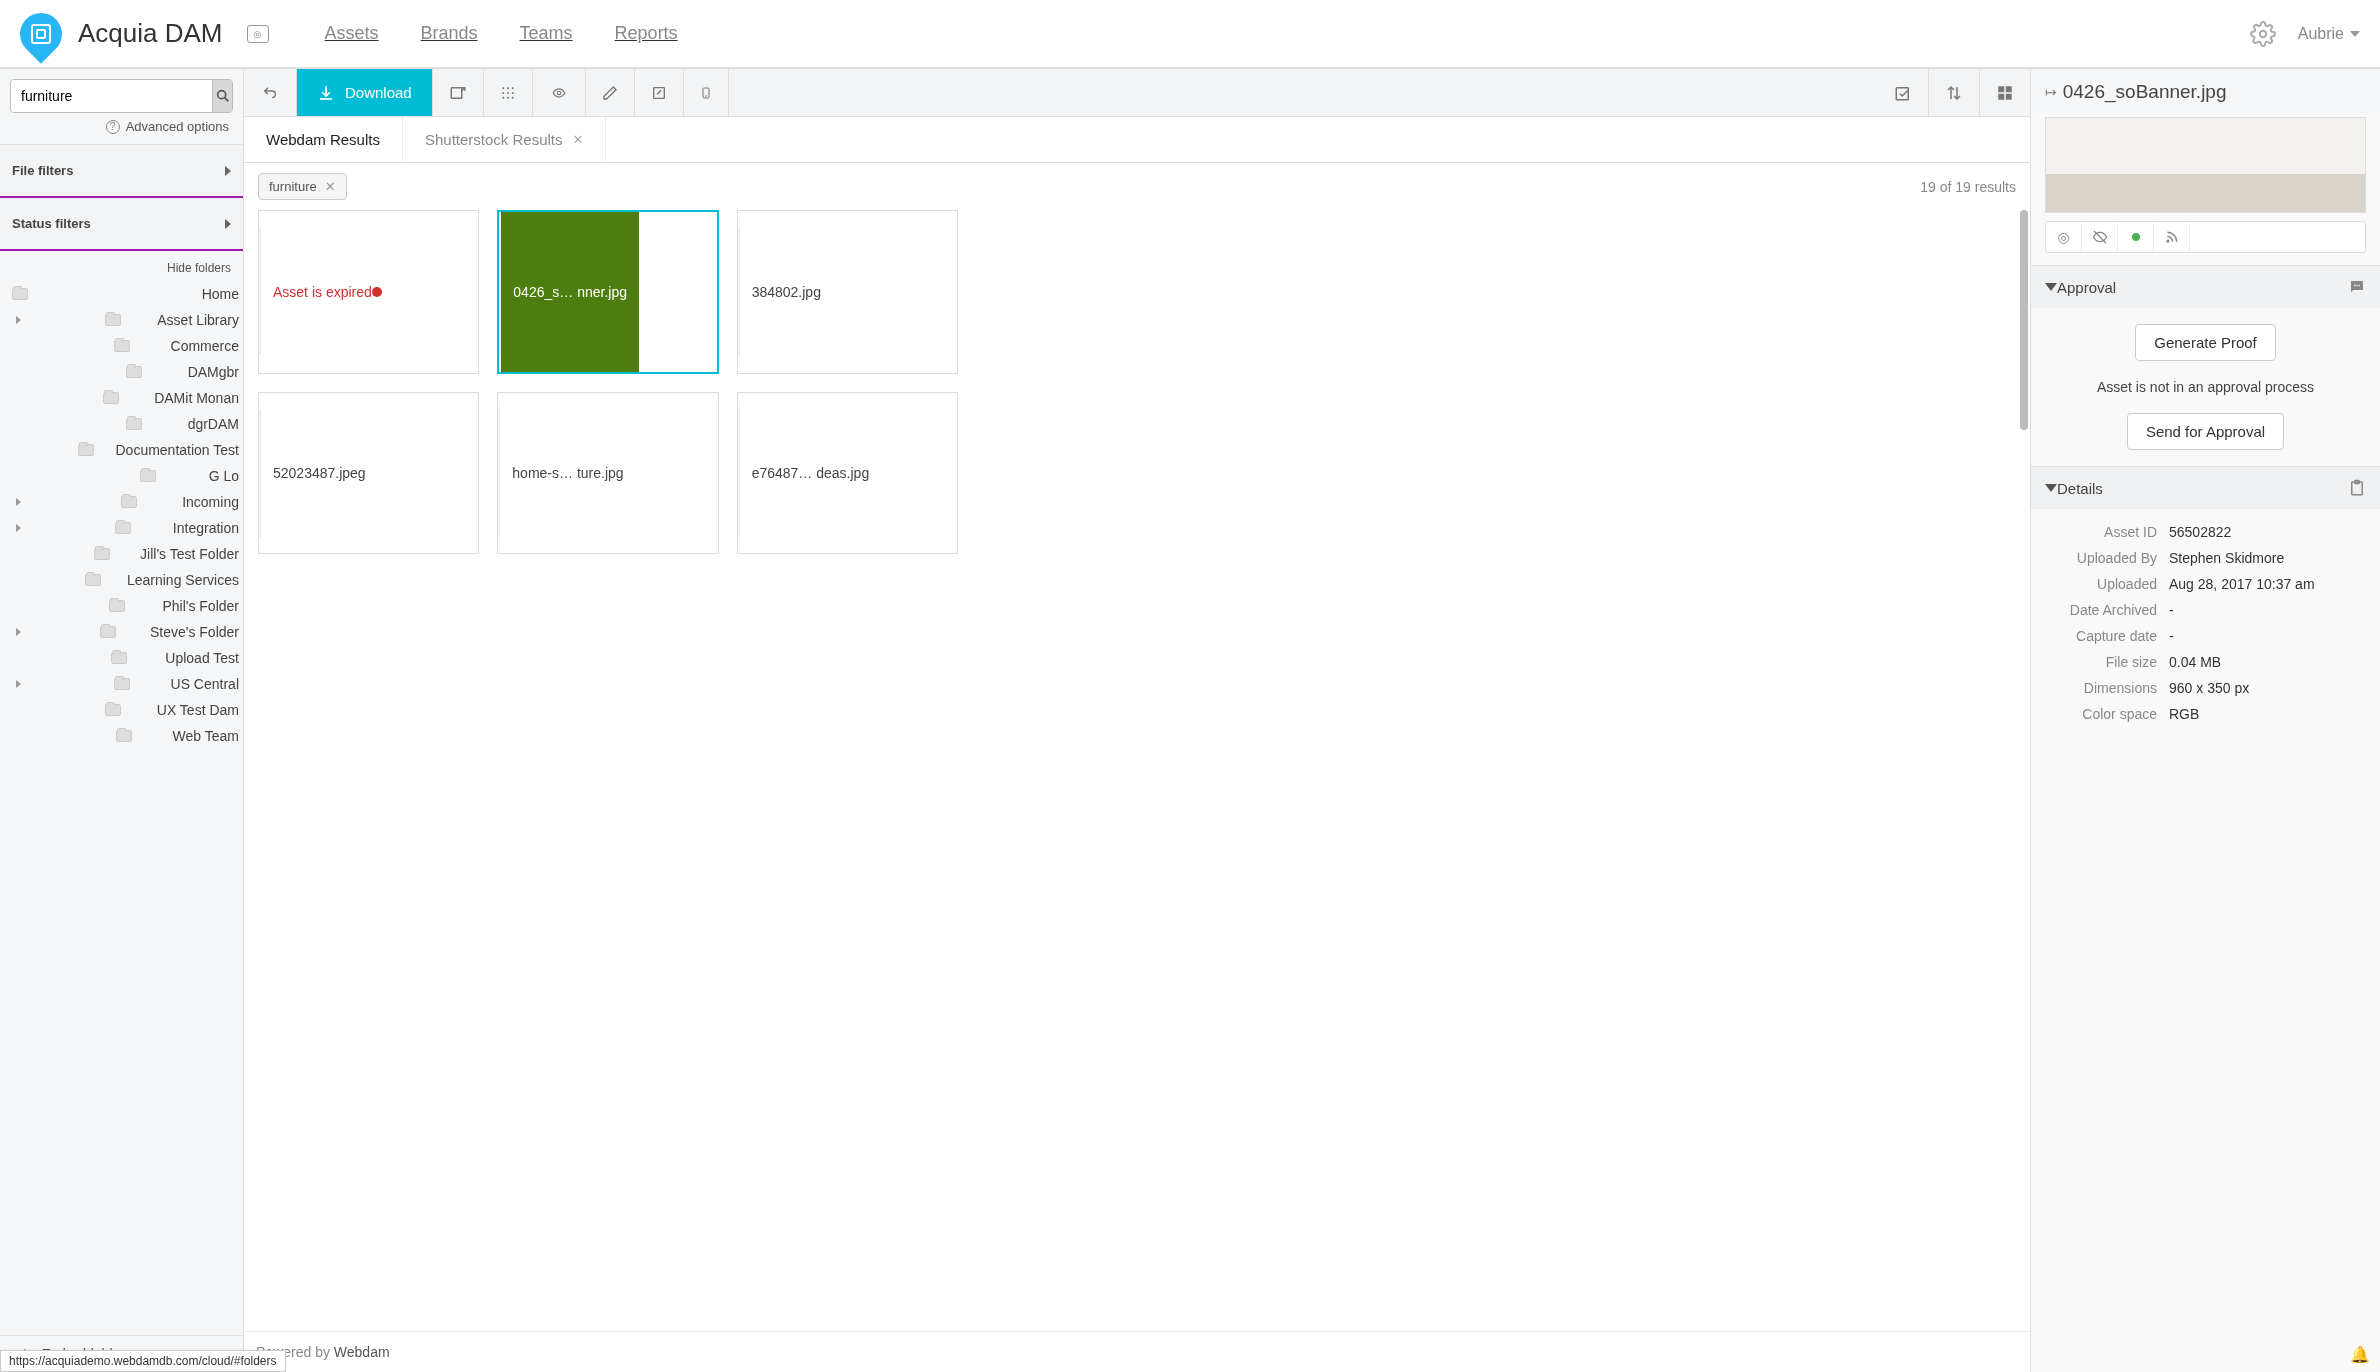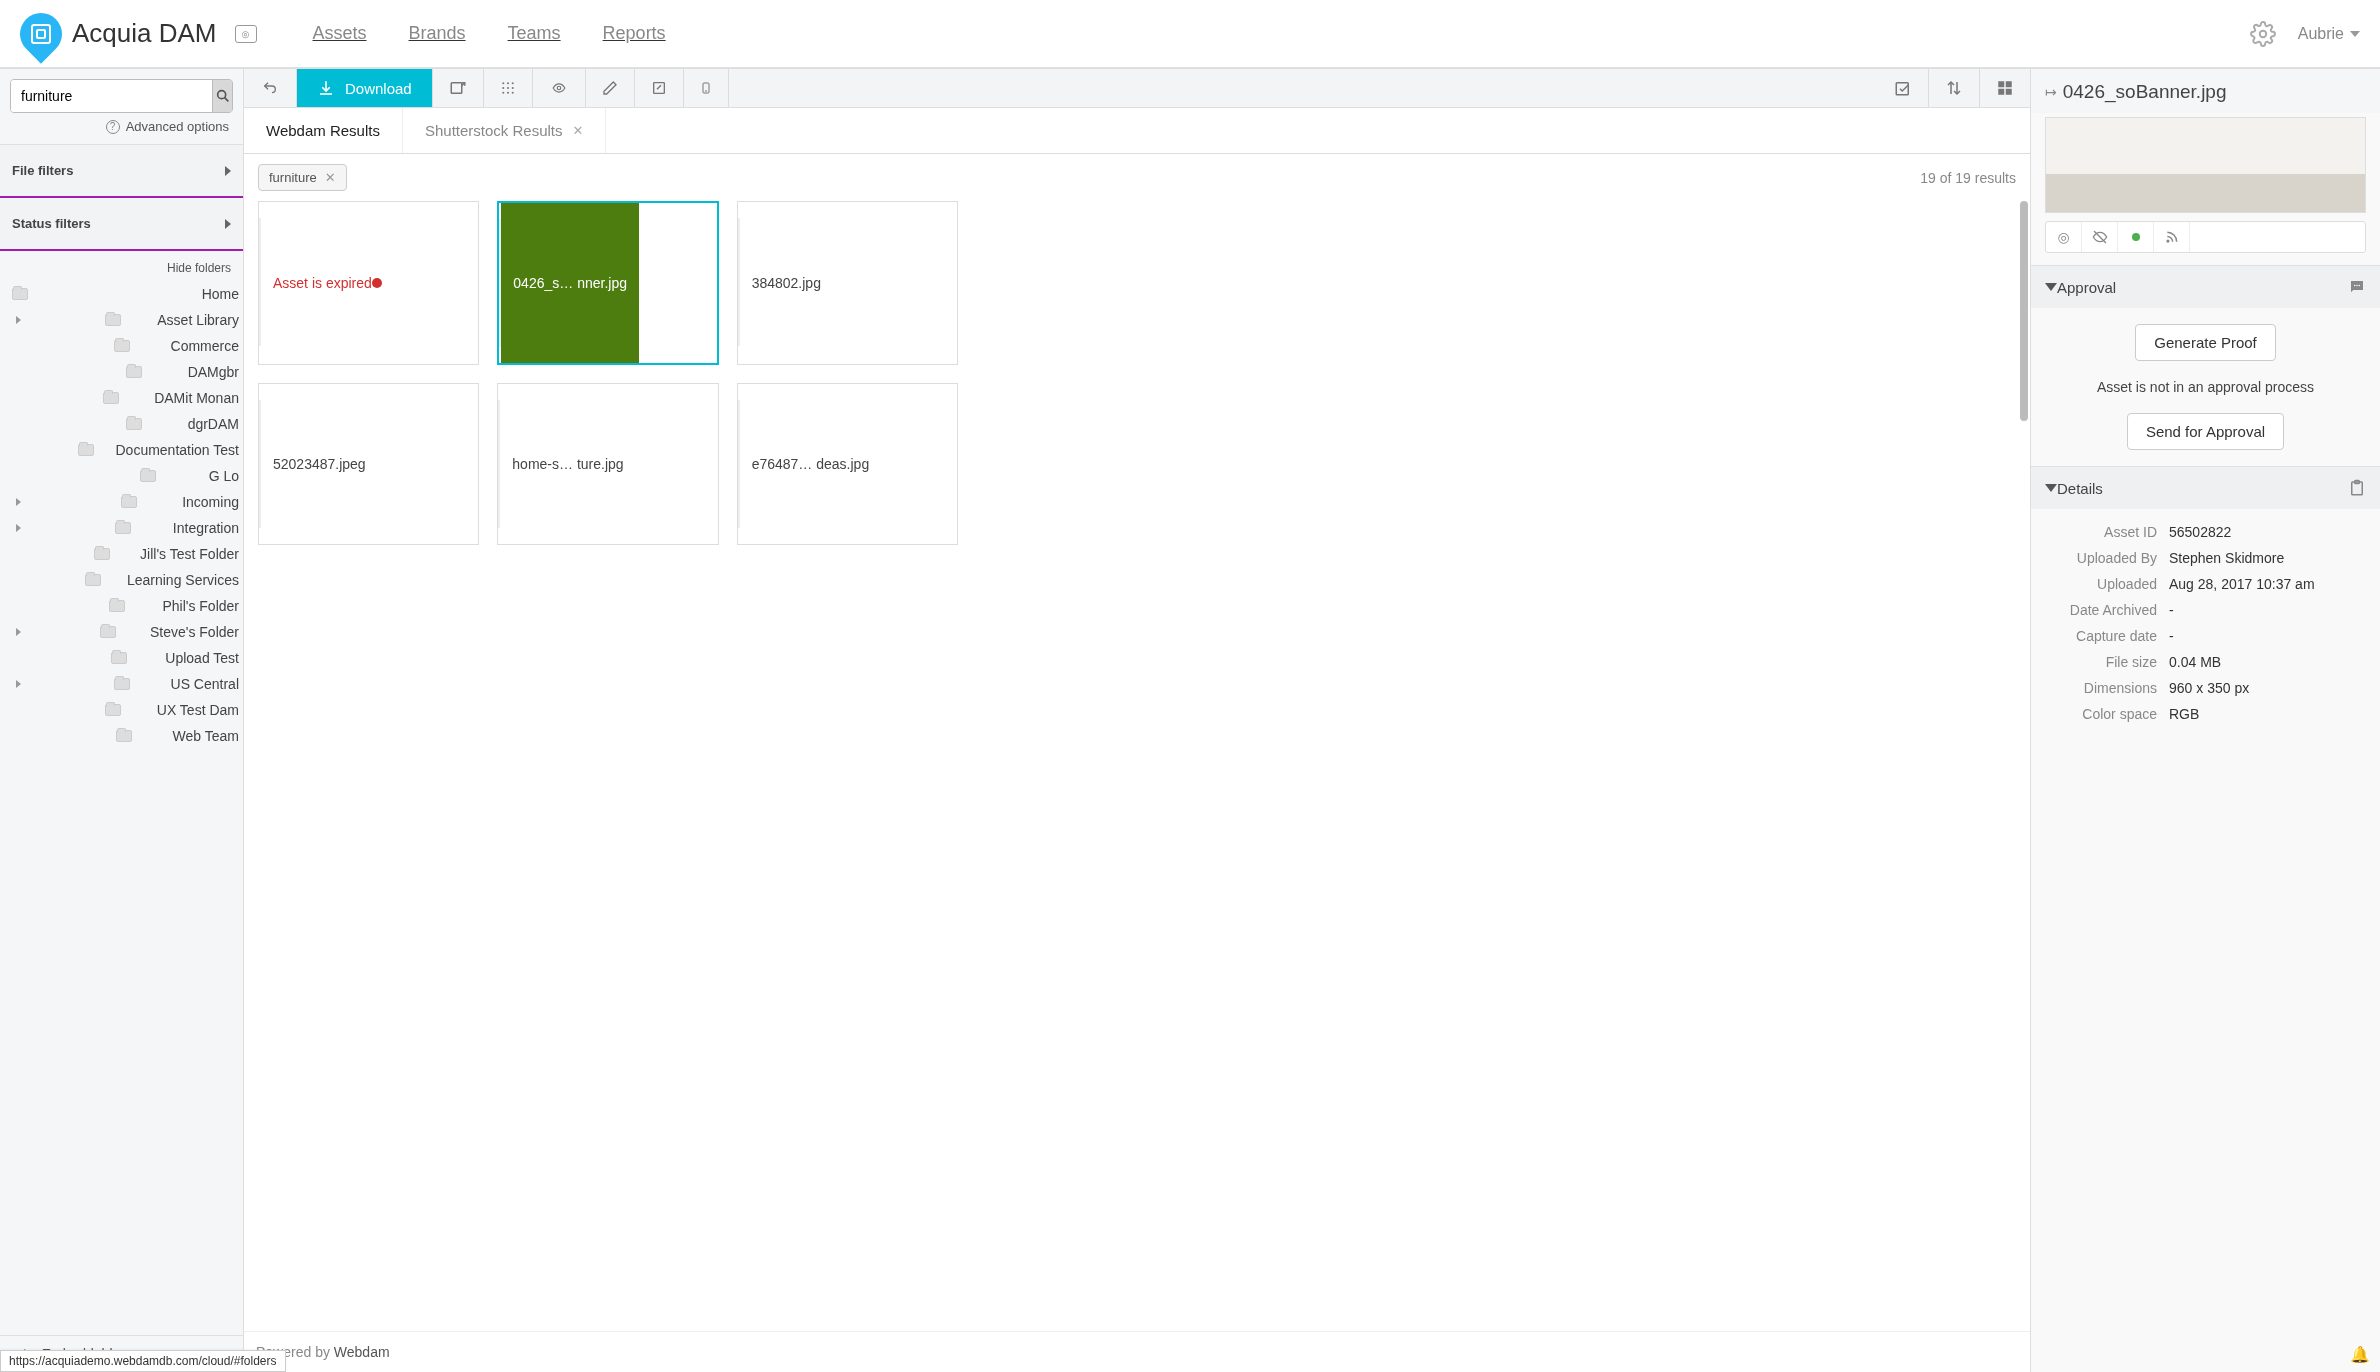--- a/index.html
+++ b/index.html
@@ -1,21 +1,21 @@
 <!DOCTYPE html>
 <html><head>
 <meta charset="utf-8">
 <style>
 * { box-sizing: border-box; margin: 0; padding: 0; }
 body { font-family: -apple-system, BlinkMacSystemFont, "Segoe UI", Arial, sans-serif; font-size: 14px; color: #333; background: #fff; overflow: hidden; }
 .app { display: flex; flex-direction: column; height: 100vh; }
 
 
 .topbar { display: flex; align-items: center; height: 68px; padding: 0 20px; border-bottom: 1px solid #e0e0e0; }
-.logo-wrap { display: flex; align-items: center; gap: 10px; margin-right: 18px; }
+.logo-wrap { display: flex; align-items: center; gap: 16px; margin-right: 18px; }
 .logo-drop { width: 42px; height: 42px; background: #29b6f6; border-radius: 50% 50% 50% 0; transform: rotate(-45deg); display:flex; align-items:center; justify-content:center; }
 .logo-inner { transform: rotate(45deg); width:20px; height:20px; border:2px solid #fff; border-radius:3px; position:relative; }
 .logo-inner::before { content:''; position:absolute; inset:3px; border:2px solid #fff; border-radius:2px; }
 .brand { font-size: 26px; font-weight: 400; color: #333; }
 .small-badge { width:22px; height:18px; border:1px solid #999; border-radius:3px; margin-left:8px; display:flex; align-items:center; justify-content:center; font-size:9px; color:#888; }
 .nav-links { display: flex; gap: 42px; margin-left: 38px; text-decoration: underline; }
 .nav-links a { color: #888; font-size: 18px; text-decoration: none; }
 .top-right { margin-left: auto; display: flex; align-items: center; gap: 22px; }
 .gear { width: 26px; height: 26px; color:#aaa; }
 .user-menu { color: #888; font-size: 16px; display:flex; align-items:center; gap:6px; }
@@ -42,21 +42,21 @@
 .tree-item.childx { padding-left:16px; }
 .exp-tri { width:0; height:0; border-top:4px solid transparent; border-bottom:4px solid transparent; border-left:5px solid #999; margin-right:2px; }
 .exp-spacer { width:9px; }
 .folder-ic { width:16px; height:12px; background:#ddd; border-radius:2px; border:1px solid #ccc; position:relative; flex:none; }
 .folder-ic::before { content:''; position:absolute; top:-3px; left:0; width:7px; height:3px; background:#ddd; border:1px solid #ccc; border-bottom:none; border-radius:2px 2px 0 0; }
 .embed-row { padding:10px 12px; border-top:1px solid #e0e0e0; font-size:14px; color:#555; display:flex; align-items:center; gap:8px; }
 .code-ic { font-family:monospace; font-size:12px; color:#888; }
 
 
 .center { flex:1; display:flex; flex-direction:column; min-width:0; background:#fff; position:relative; }
-.toolbar { display:flex; align-items:stretch; background:#f3f4f5; border-bottom:1px solid #ddd; height:39px; }
+.toolbar { display:flex; align-items:stretch; background:#f3f4f5; border-bottom:1px solid #ddd; height:48px; }
 .tb-btn { display:flex; align-items:center; justify-content:center; padding:0 16px; border-right:1px solid #ddd; color:#777; cursor:pointer; font-size:16px; }
 .tb-btn.download { background:#00bcd4; color:#fff; gap:10px; font-size:15px; padding:0 20px; }
 .tb-spacer { flex:1; }
 .tabs-row { display:flex; border-bottom:1px solid #ddd; background:#fff; }
 .tab { padding:14px 22px; font-size:15px; color:#888; border-right:1px solid #eee; cursor:pointer; display:flex; align-items:center; gap:10px; }
 .tab.active { color:#222; font-weight:500; }
 .tab .x { color:#aaa; font-size:13px; }
 
 .chips-row { display:flex; align-items:center; padding:10px 14px; gap:10px; }
 .chip { display:flex; align-items:center; gap:8px; padding:5px 10px; border:1px solid #ccc; border-radius:4px; background:#f5f5f5; font-size:13px; color:#555; }

